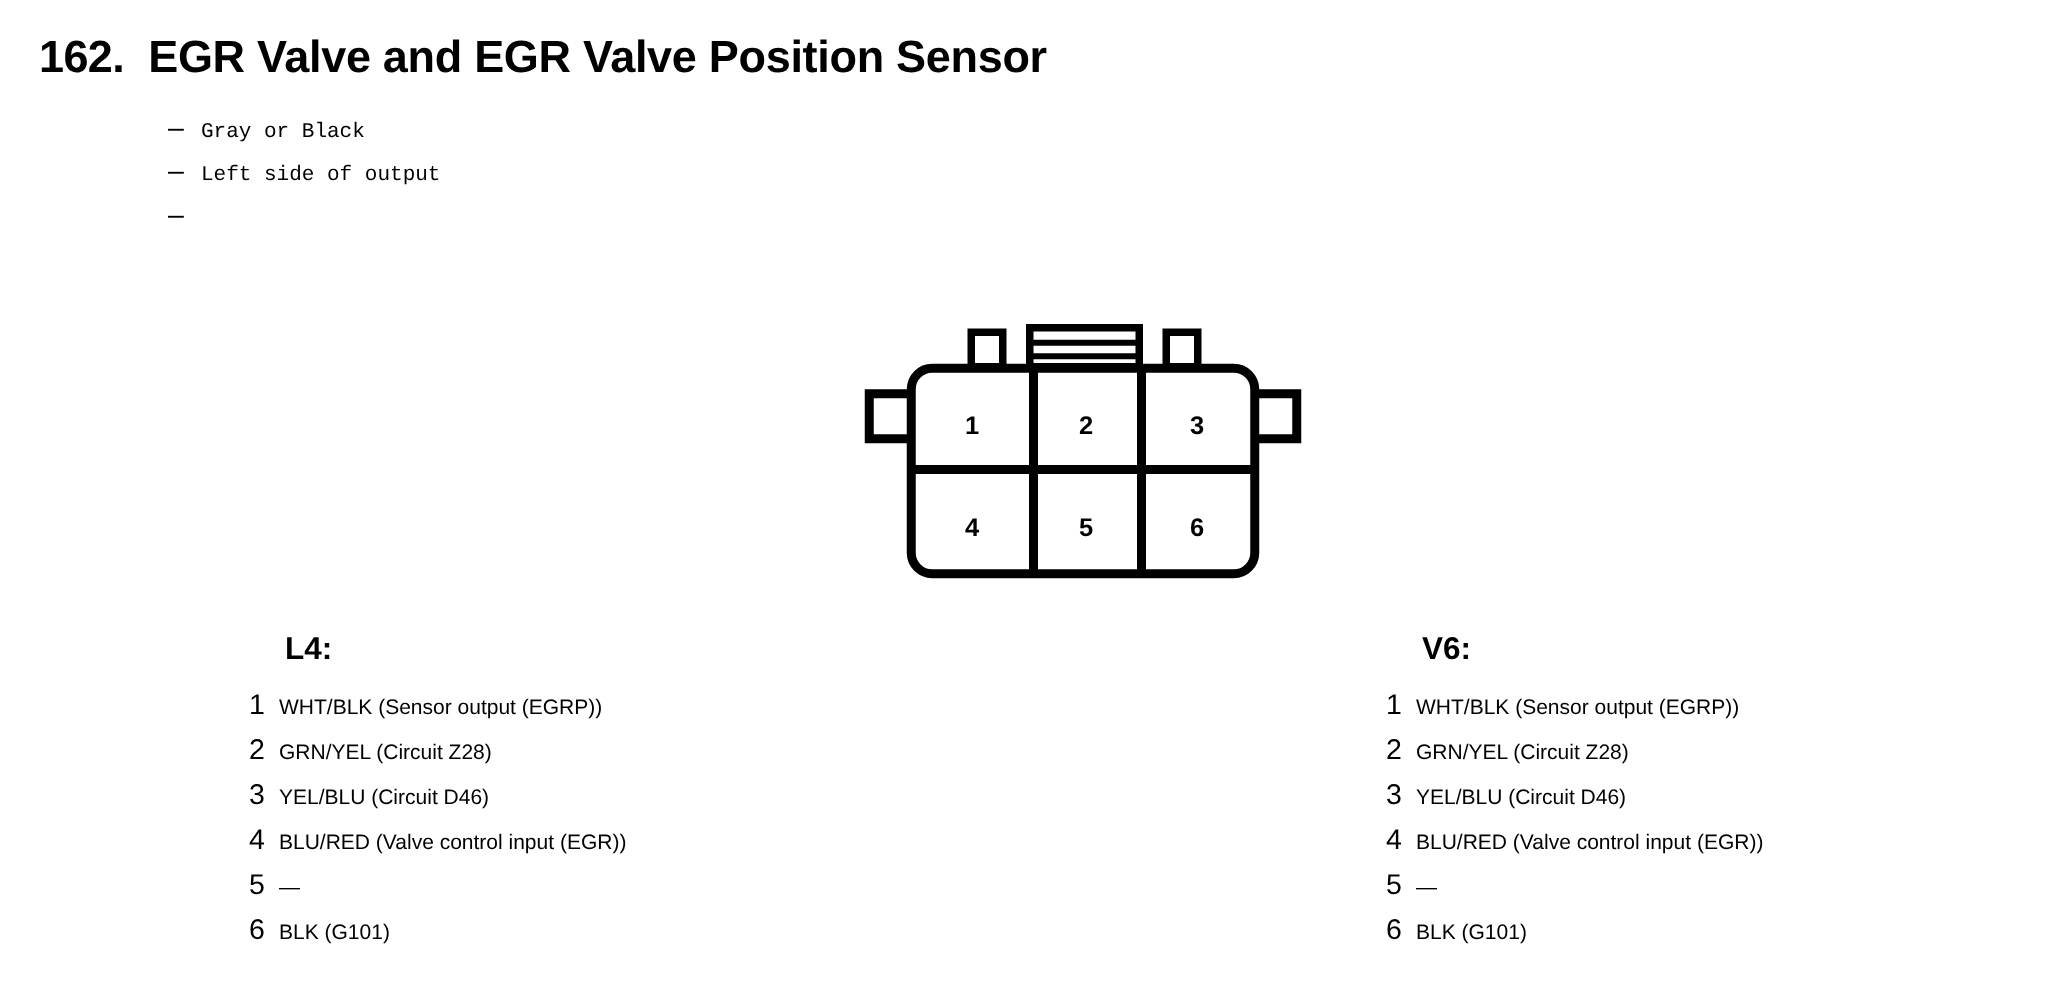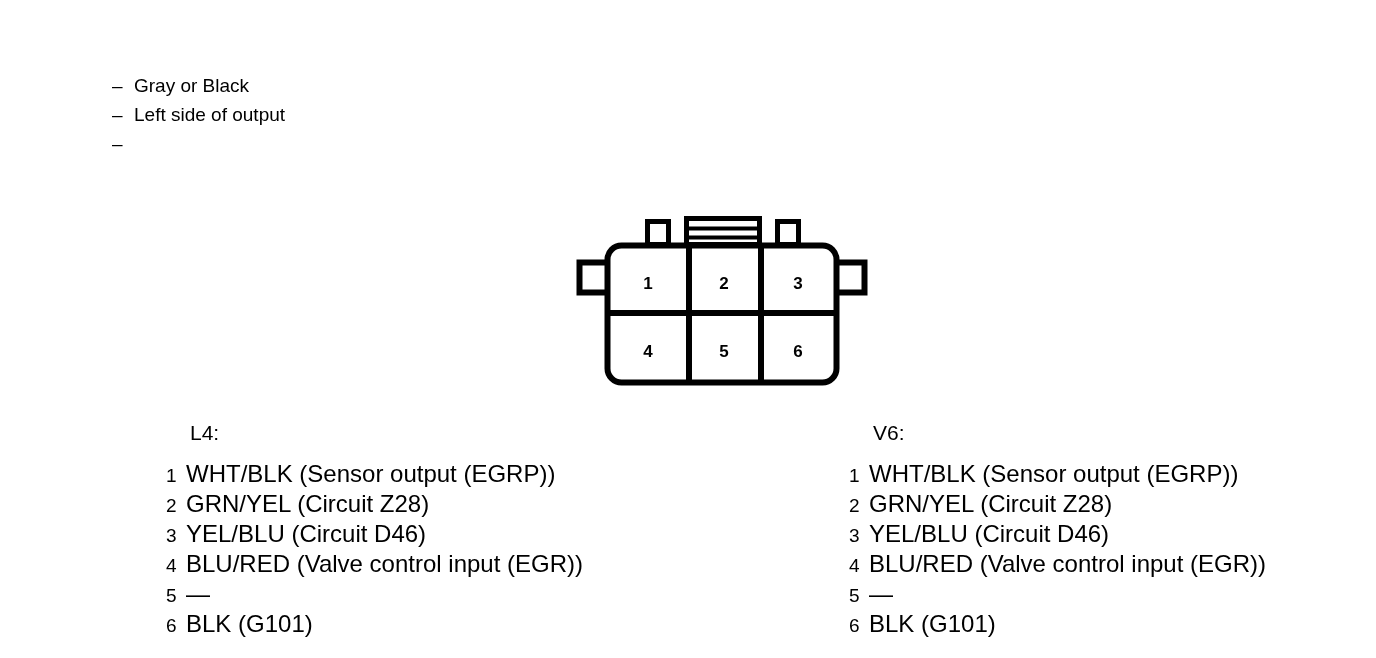--- a/index.html
+++ b/index.html
@@ -50,21 +50,22 @@
     align-items: baseline;
     height: 29px;
     white-space: nowrap;
   }
   .desc-dash {
     font-size: 19px;
     width: 22px;
     flex: 0 0 22px;
   }
   .desc-label {
-    font-size: 19px;
+    font-size: 14px;
+    font-family: Liberation Mono, monospace;
   }
 
   
   #connector {
     position: absolute;
     left: 576px;
     top: 214px;
     width: 292px;
     height: 174px;
   }
@@ -79,50 +80,54 @@
     text-anchor: middle;
     dominant-baseline: middle;
   }
 
   
   .pin-column {
     position: absolute;
     top: 418px;
   }
   #column-l4 { left: 166px; }
-  #column-v6 { left: 849px; }
+  #column-v6 { left: 924px; }
 
   .column-heading {
     font-size: 21px;
-    font-weight: normal;
+    font-weight: bold;
     margin-left: 24px;
     height: 42px;
     line-height: 30px;
   }
   .pin-row {
     display: flex;
     align-items: baseline;
     height: 30px;
     white-space: nowrap;
   }
   .pin-index {
     font-size: 19px;
     width: 20px;
     flex: 0 0 20px;
   }
   .pin-desc {
-    font-size: 24px;
+    font-size: 14px;
     text-align: center;
   }
 </style>
 </head>
 <body>
 
 <div id="page">
 
+  <div id="title-row">
+    <span id="title-number">162.</span>
+    <span id="title-text">EGR Valve and EGR Valve Position Sensor</span>
+  </div>
 
   <div id="desc-list">
     <div class="desc-item">
       <span class="desc-dash">–</span>
       <span class="desc-label">Gray or Black</span>
     </div>
     <div class="desc-item">
       <span class="desc-dash">–</span>
       <span class="desc-label">Left side of output</span>
     </div>

